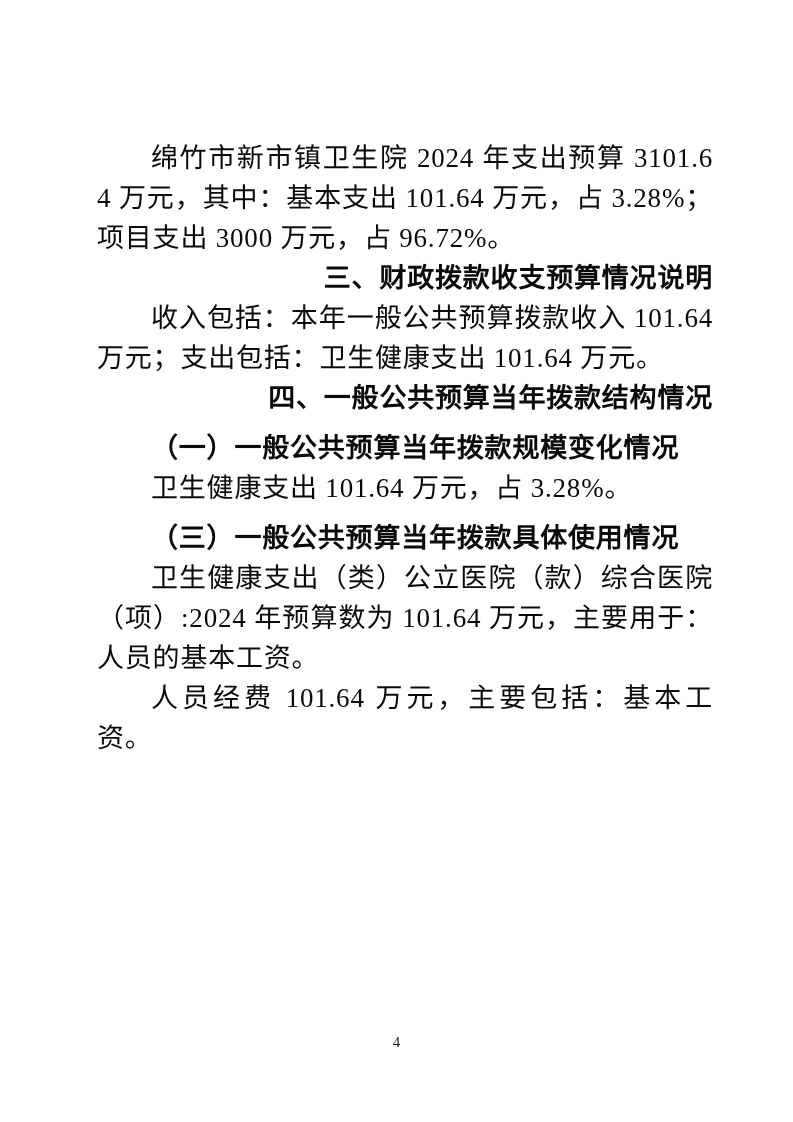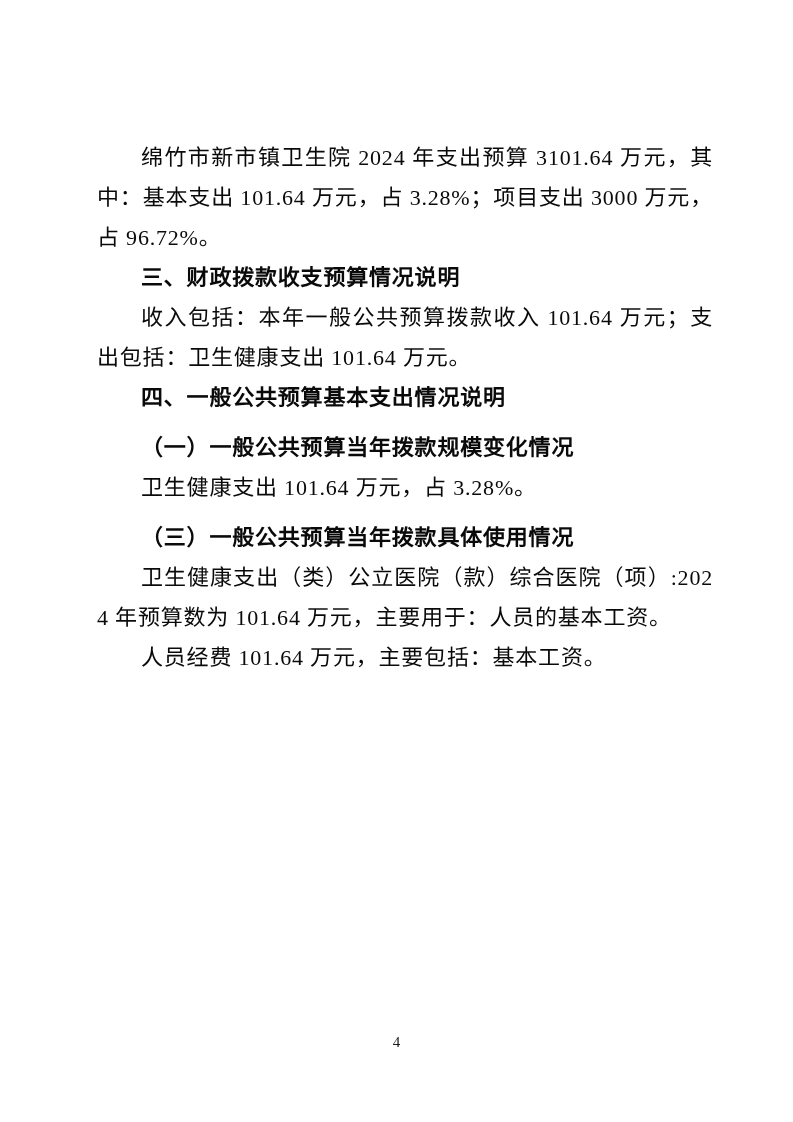--- a/index.html
+++ b/index.html
@@ -17,36 +17,36 @@
     font-family: "Liberation Serif", "DejaVu Serif", serif;
   }
   .content {
     position: absolute;
     top: 138px;
     left: 97px;
     width: 616px;
   }
   .block {
     margin: 0;
-    font-size: 22px;
+    font-size: 27px;
     line-height: 40px;
     text-align: justify;
     text-justify: inter-character;
     text-indent: 2em;
     letter-spacing: 0.8px;
     word-break: break-all;
   }
   .block.body {
     font-family: "Liberation Serif", "DejaVu Serif", serif;
     font-weight: 400;
   }
   .block.heading-hei {
     font-family: Liberation Serif, serif;
     font-weight: 600;
-    text-align: left;
+    text-align: right;
   }
   .block.heading-kai {
     font-family: "Liberation Serif", "DejaVu Serif", serif;
     font-weight: 700;
     text-align: left;
     margin-top: 10px;
   }
   .footer {
     position: absolute;
     left: 0;
@@ -62,21 +62,21 @@
 </style>
 </head>
 <body>
 
 <div class="page">
   <div class="content" id="doc-content">
 
   <p class="block body">绵竹市新市镇卫生院 2024 年支出预算 3101.64 万元，其中：基本支出 101.64 万元，占 3.28%；项目支出 3000 万元，占 96.72%。</p>
       <p class="block heading-hei">三、财政拨款收支预算情况说明</p>
       <p class="block body">收入包括：本年一般公共预算拨款收入 101.64 万元；支出包括：卫生健康支出 101.64 万元。</p>
-      <p class="block heading-hei">四、一般公共预算基本支出情况说明</p>
+      <p class="block heading-hei">四、一般公共预算当年拨款结构情况</p>
       <p class="block heading-kai">（一）一般公共预算当年拨款规模变化情况</p>
       <p class="block body">卫生健康支出 101.64 万元，占 3.28%。</p>
       <p class="block heading-kai">（三）一般公共预算当年拨款具体使用情况</p>
       <p class="block body">卫生健康支出（类）公立医院（款）综合医院（项）:2024 年预算数为 101.64 万元，主要用于：人员的基本工资。</p>
       <p class="block body">人员经费 101.64 万元，主要包括：基本工资。</p>
     </div>
   <div class="footer">
     <span class="page-number">4</span>
   </div>
 </div>

